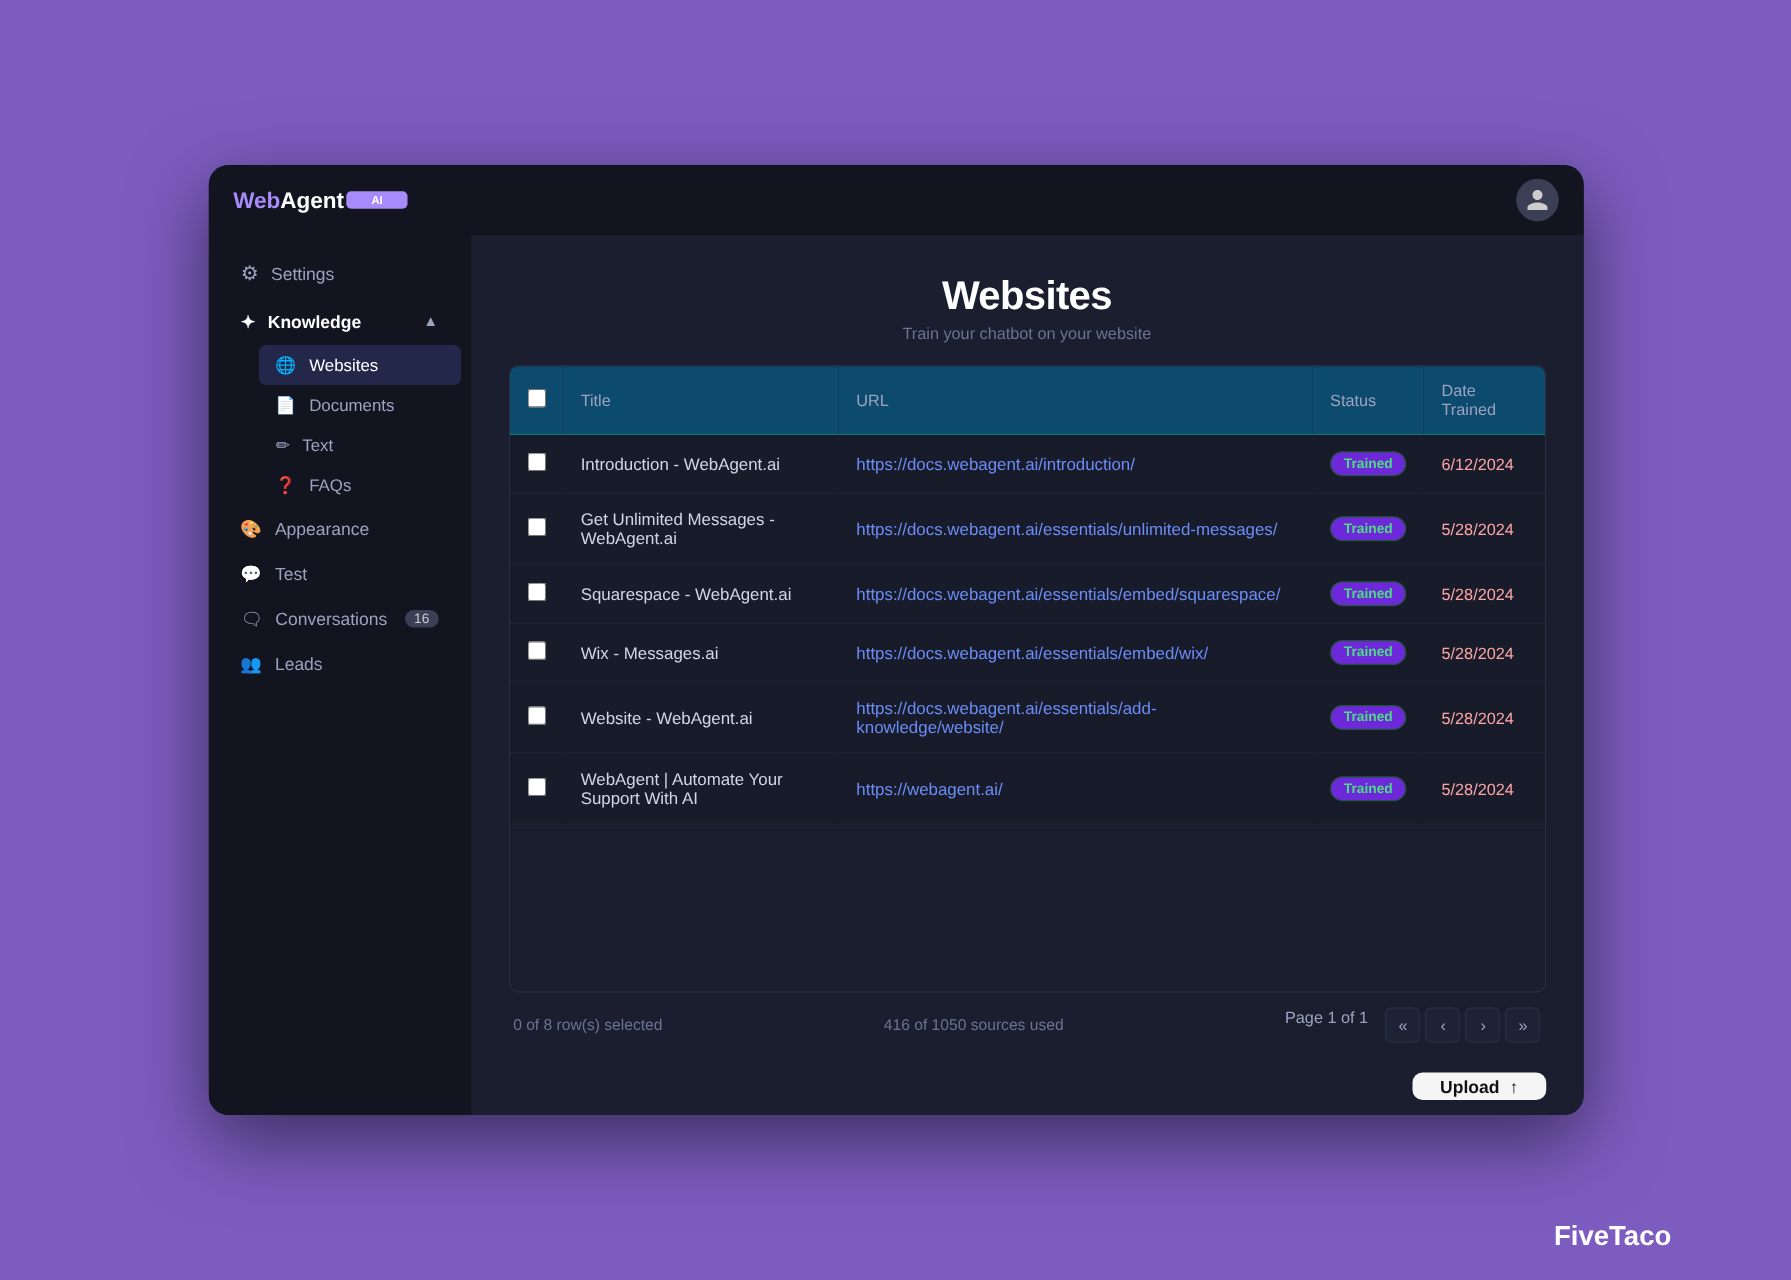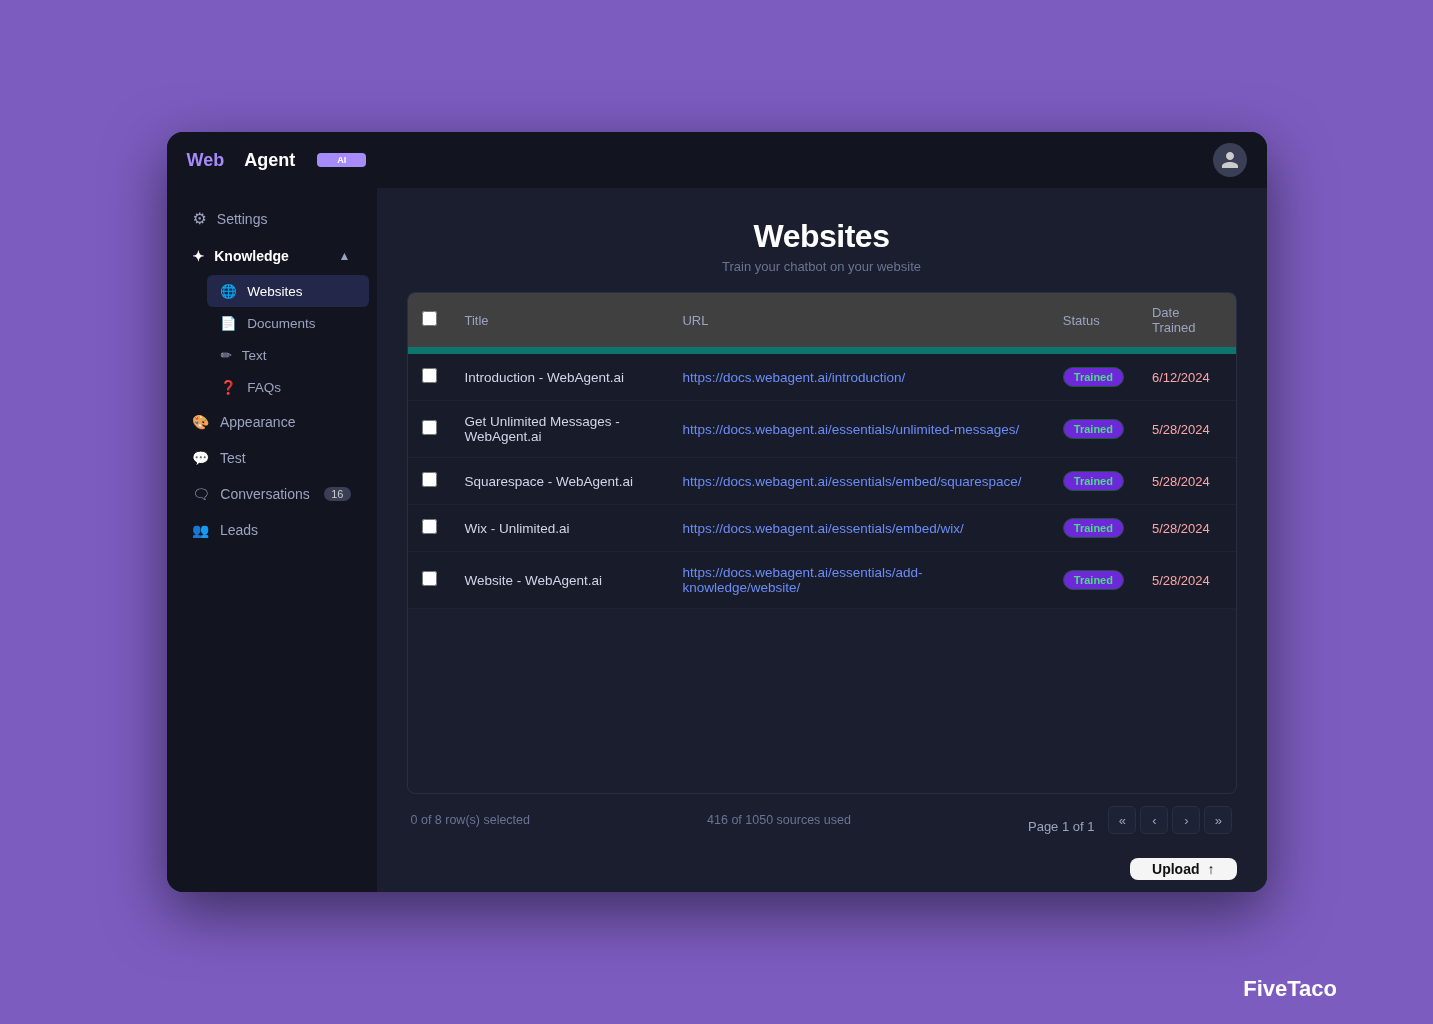--- a/index.html
+++ b/index.html
@@ -26,21 +26,21 @@
       height: 56px;
       display: flex;
       align-items: center;
       justify-content: space-between;
       padding: 0 20px;
       flex-shrink: 0;
     }
     .logo {
       display: flex;
       align-items: center;
-      gap: 20px;
+      gap: 0;
       font-size: 18px;
       font-weight: 700;
     }
     .logo-web { color: #a78bfa; }
     .logo-agent { color: #fff; }
     .logo-badge {
       background: #a78bfa;
       color: #fff;
       font-size: 9px;
       font-weight: 700;
@@ -158,22 +158,22 @@
       border-radius: 8px;
       overflow: hidden;
       flex: 1;
     }
     table {
       width: 100%;
       border-collapse: collapse;
       font-size: 13.5px;
     }
     thead tr {
-      background: #404040;
-      border-bottom: 7px solid #0f766e;
+      background: #0c4a6e;
+      border-bottom: 1px solid #0f766e;
     }
     thead th {
       padding: 12px 14px;
       text-align: left;
       color: #9ca3c0;
       font-weight: 500;
       font-size: 13px;
     }
     thead th:first-child { width: 40px; text-align: center; }
     tbody tr {
@@ -207,21 +207,21 @@
     .table-footer {
       display: flex;
       align-items: center;
       justify-content: space-between;
       padding: 12px 4px;
       color: #6b7394;
       font-size: 12.5px;
     }
     .pagination {
       display: flex;
-      align-items: flex-end;
+      align-items: flex-start;
       gap: 4px;
     }
     .page-info {
       margin-right: 10px;
       color: #9ca3c0;
       font-size: 13px;
     }
     .page-btn {
       width: 28px;
       height: 28px;
@@ -394,36 +394,49 @@
       </td>
       <td>
         <span class="status-badge">Trained</span>
       </td>
       <td class="date-cell">5/28/2024</td>
     </tr>
                 <tr>
       <td>
         <input type="checkbox" style="">
       </td>
-      <td>Wix - Unlimited.ai</td>
+      <td>Wix - Messages.ai</td>
       <td>
         <a class="url-link" href="#">https://docs.webagent.ai/essentials/embed/wix/</a>
       </td>
       <td>
         <span class="status-badge">Trained</span>
       </td>
       <td class="date-cell">5/28/2024</td>
     </tr>
                 <tr>
       <td>
         <input type="checkbox" style="">
       </td>
       <td>Website - WebAgent.ai</td>
       <td>
         <a class="url-link" href="#">https://docs.webagent.ai/essentials/add-knowledge/website/</a>
+      </td>
+      <td>
+        <span class="status-badge">Trained</span>
+      </td>
+      <td class="date-cell">5/28/2024</td>
+    </tr>
+                <tr>
+      <td>
+        <input type="checkbox" style="">
+      </td>
+      <td>WebAgent | Automate Your Support With AI</td>
+      <td>
+        <a class="url-link" href="#">https://webagent.ai/</a>
       </td>
       <td>
         <span class="status-badge">Trained</span>
       </td>
       <td class="date-cell">5/28/2024</td>
     </tr>
               </tbody>
           </table>
         </div>
 

